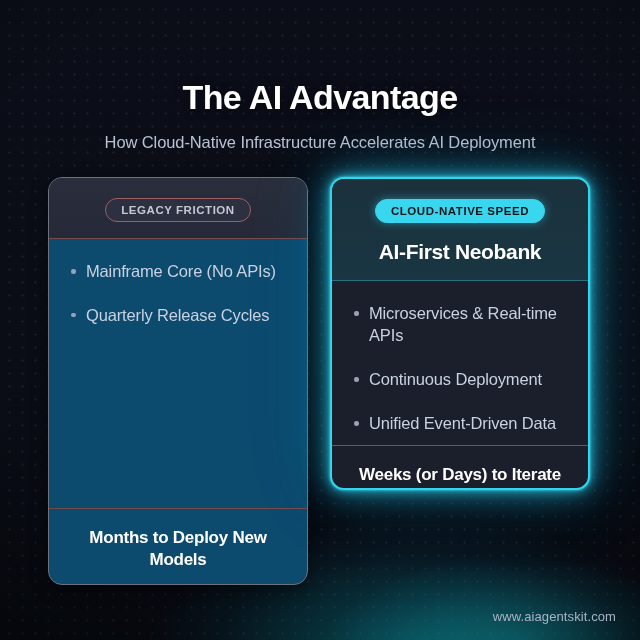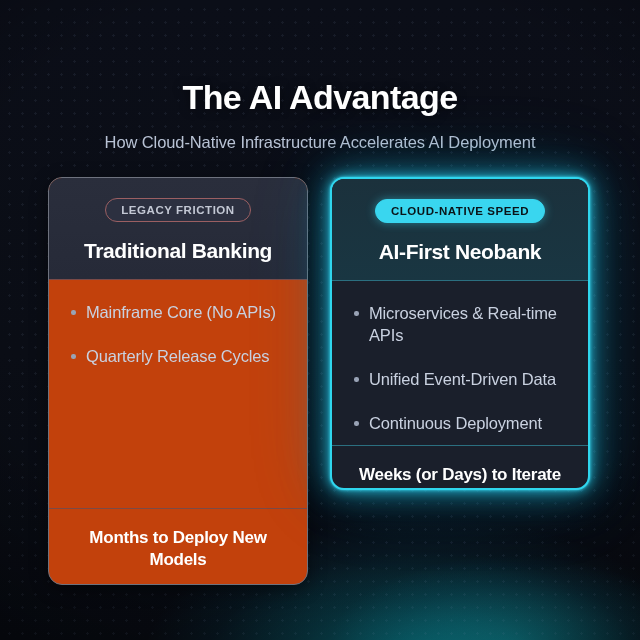--- a/index.html
+++ b/index.html
@@ -74,21 +74,21 @@
     width: 260px;
     border-radius: 14px;
     display: flex;
     flex-direction: column;
     overflow: hidden;
     box-sizing: border-box;
   }
   #card-legacy {
     left: 48px;
     height: 408px;
-    background: #c2410c;
+    background: #0c4a6e;
     border: 1px solid #6e727e;
     box-shadow: 0 4px 18px rgba(0,0,0,0.45);
   }
   #card-neo {
     left: 330px;
     height: 313px;
     background: #1a1f2b;
     border: 2px solid #2fd6ee;
     box-shadow:
       0 0 3px rgba(60,220,245,0.95),
@@ -211,44 +211,44 @@
     <h1 class="headline">
       <br>
       <span>The AI Advantage</span>
     </h1>
     <p class="subhead">How Cloud-Native Infrastructure Accelerates AI Deployment</p>
   </div>
 
   <div class="card" id="card-legacy">
     <div class="card-head">
       <span class="badge" id="badge-legacy">LEGACY FRICTION</span>
-      <div class="card-title">Traditional Banking</div>
     </div>
     <div class="card-body">
       <ul class="bullets">
         <li>Mainframe Core (No APIs)</li>
         <li>Quarterly Release Cycles</li>
       </ul>
     </div>
     <div class="card-foot">
       <div class="foot-text">Months to Deploy New Models</div>
     </div>
   </div>
 
   <div class="card" id="card-neo">
     <div class="card-head">
       <span class="badge" id="badge-neo">CLOUD-NATIVE SPEED</span>
       <div class="card-title">AI-First Neobank</div>
     </div>
     <div class="card-body">
       <ul class="bullets">
         <li>Microservices &amp; Real-time APIs</li>
+        <li>Continuous Deployment</li>
         <li>Unified Event-Driven Data</li>
-        <li>Continuous Deployment</li>
       </ul>
     </div>
     <div class="card-foot">
       <div class="foot-text">Weeks (or Days) to Iterate</div>
     </div>
   </div>
 
+  <div id="site-url">www.aiagentskit.com</div>
 
 </div>
 
 </body></html>

